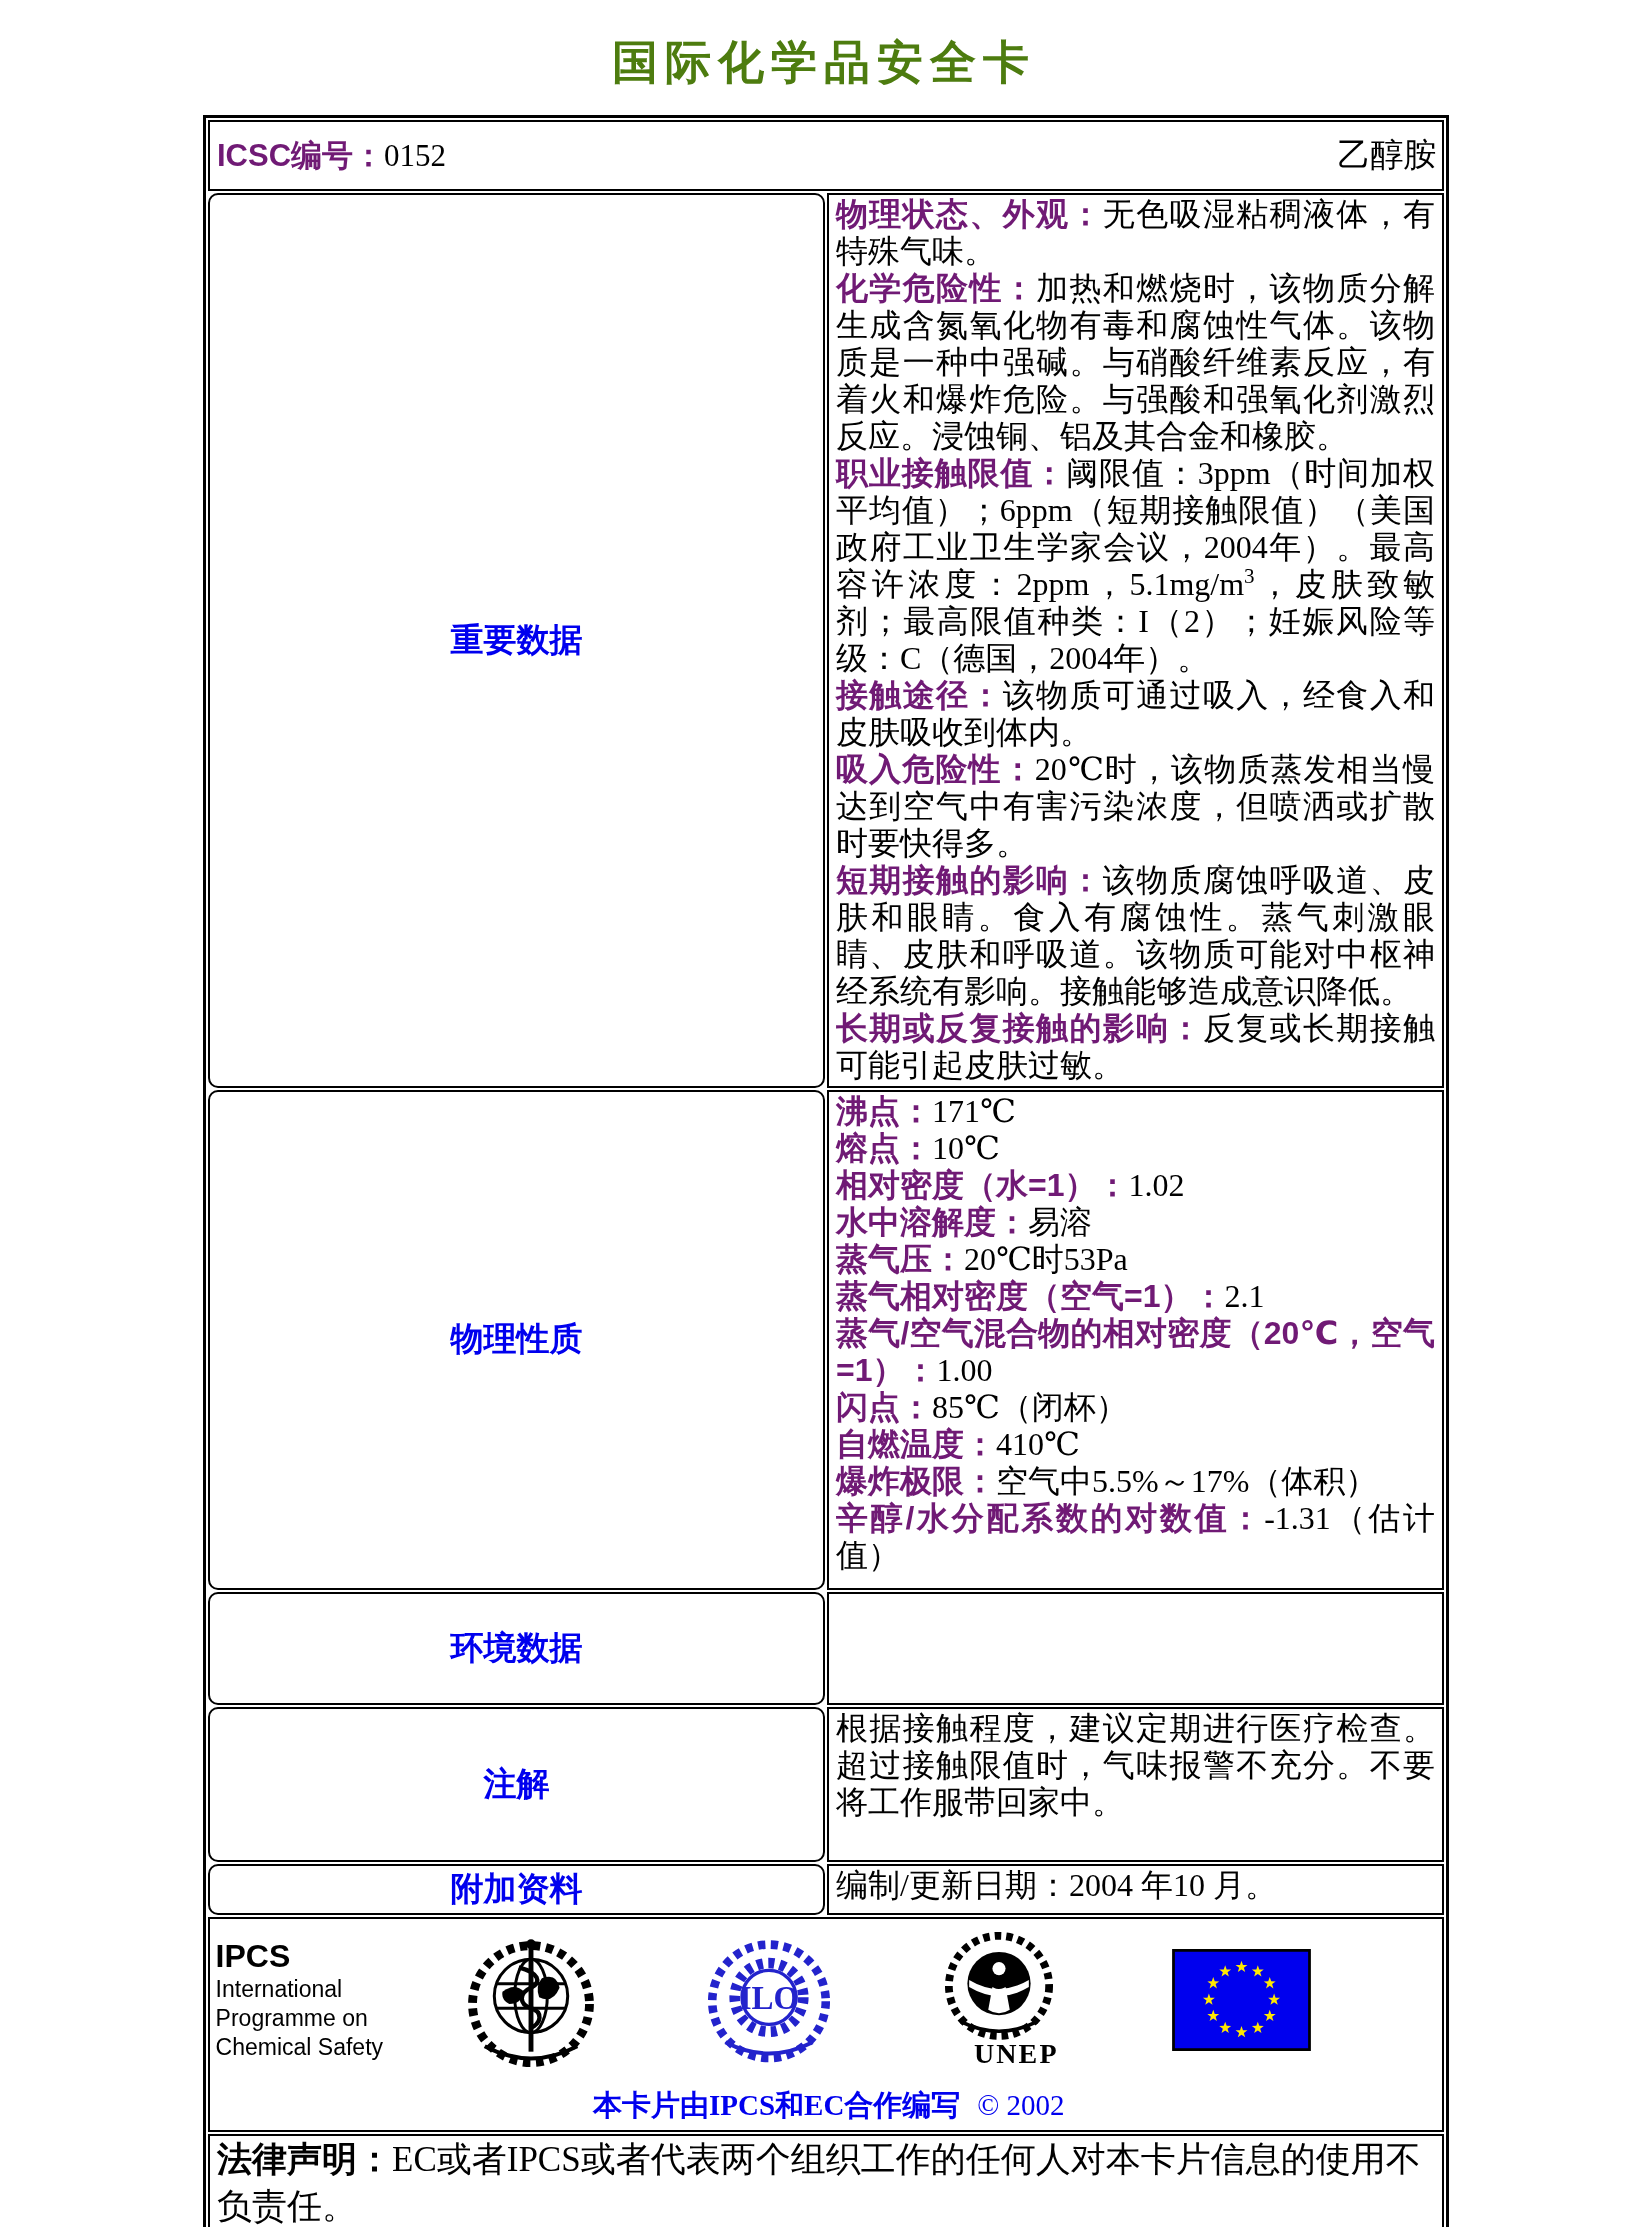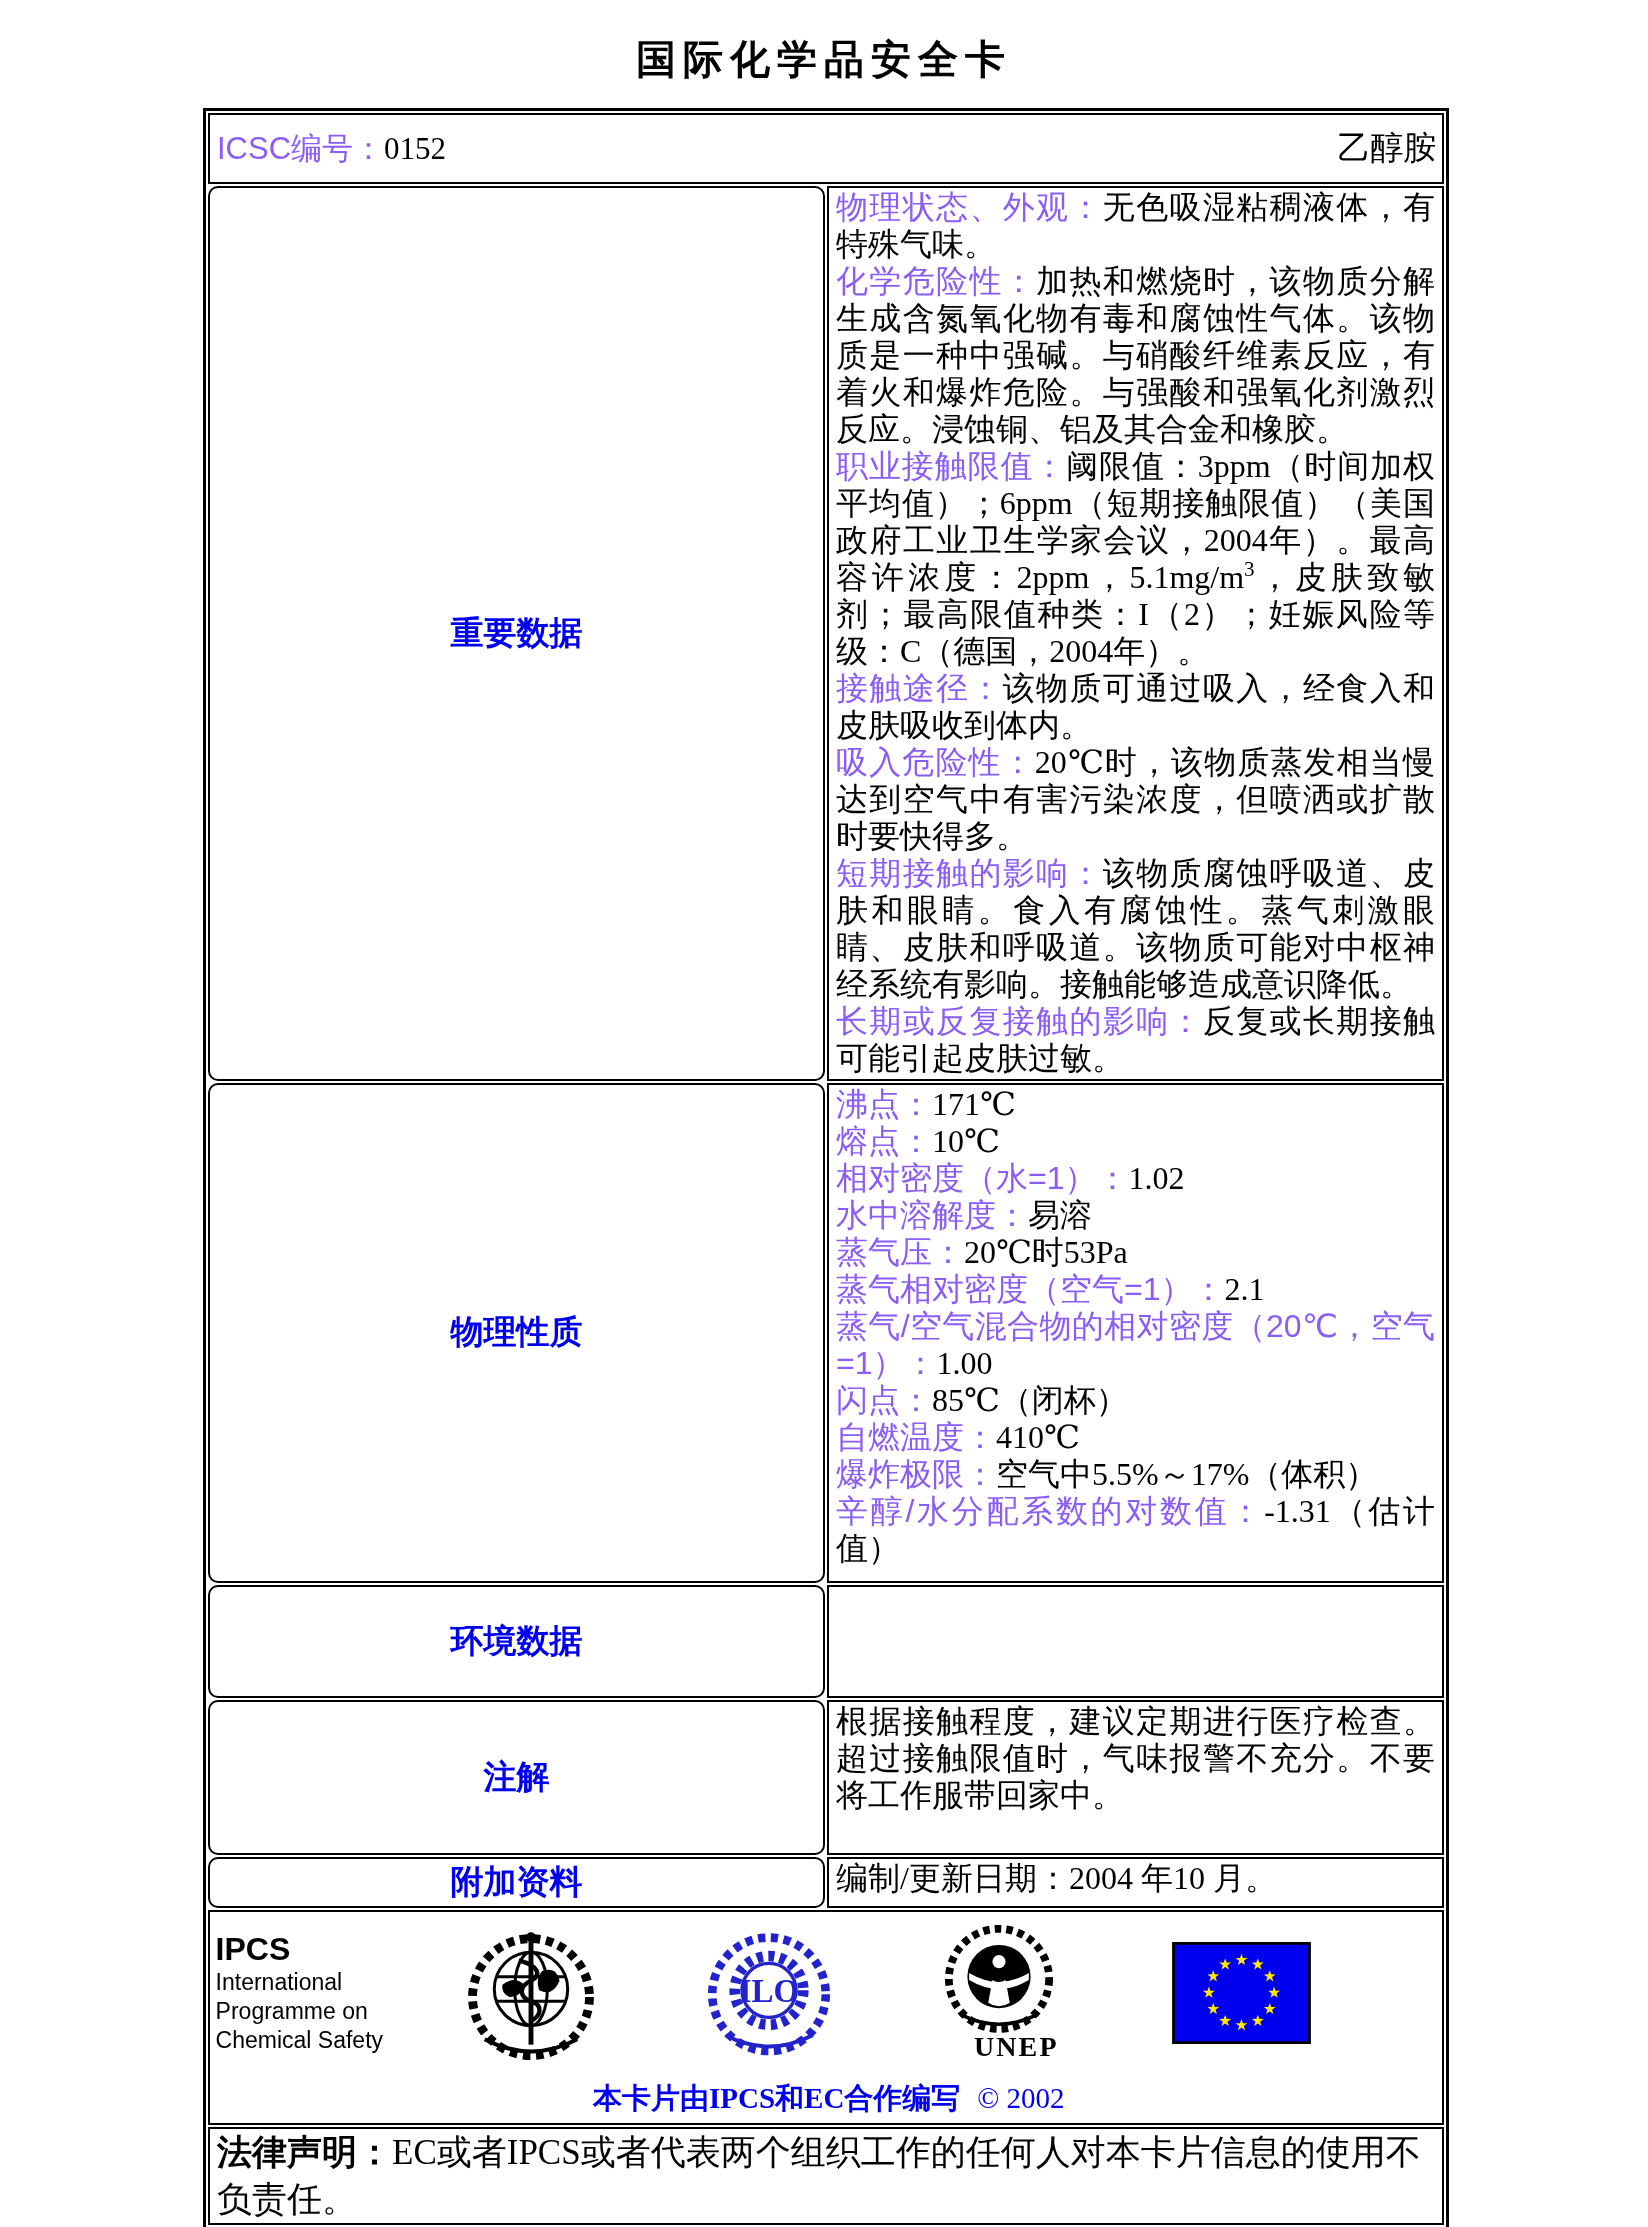--- a/index.html
+++ b/index.html
@@ -1,25 +1,25 @@
 <!DOCTYPE html>
 <html style="font-size:11px"><head>
 <meta charset="utf-8">
 <style>
   html,body{margin:0;padding:0;background:#ffffff;}
   body{width:1648px;height:2227px;font-family:"Liberation Serif","DejaVu Serif",serif;color:#000;}
   .page{position:relative;width:1648px;height:2227px;overflow:hidden;}
-  .title{margin:32px 0 21px 0;text-align:center;font-size:40px;font-weight:bold;color:#000000;
+  .title{margin:32px 0 21px 0;text-align:center;font-size:46px;font-weight:bold;color:#4d7c0f;
          letter-spacing:7px;font-family:"DejaVu Serif","Liberation Serif",serif;}
   table.card{margin-left:203px;border-collapse:separate;border-spacing:2.8px;border:3.5px solid #000;
              width:1246px;table-layout:fixed;background:#fff;}
   td{border:2.8px solid #000;background:#fff;}
   .header-cell{height:67px;padding:0 5.6px 0 7px;}
   .header-flex{display:flex;justify-content:space-between;align-items:center;}
-  .inline-label{color:#8b5cf6;font-weight:normal;font-family:"Liberation Sans","DejaVu Sans",sans-serif;}
+  .inline-label{color:#701a75;font-weight:bold;font-family:"Liberation Sans","DejaVu Sans",sans-serif;}
   .icsc-id{font-size:31px;}
   .chem-name{font-size:33px;}
   .label-cell{text-align:center;vertical-align:middle;width:175px;border-radius:10px;}
   .row-label{color:#0000ee;font-weight:bold;font-size:33px;font-family:"Liberation Sans","DejaVu Sans",sans-serif;}
   .content-cell{vertical-align:top;padding:1.4px 7px 1.4px 7px;font-size:32px;line-height:37px;text-align:justify;}
   .para{margin:0;}
   .para sup{font-size:21px;line-height:0;}
   .row-important-data{height:633px;}
   .row-physical-properties{height:500px;}
   .row-environmental-data{height:113px;}

